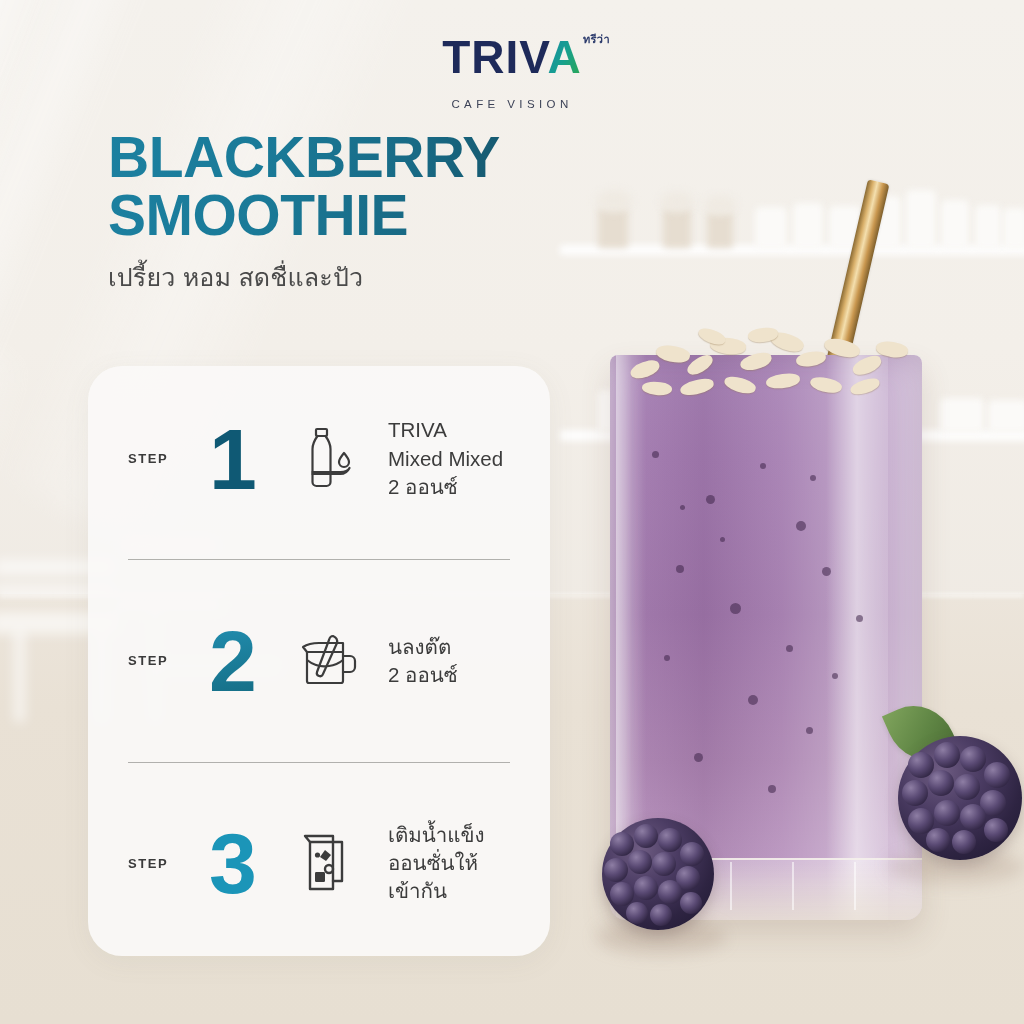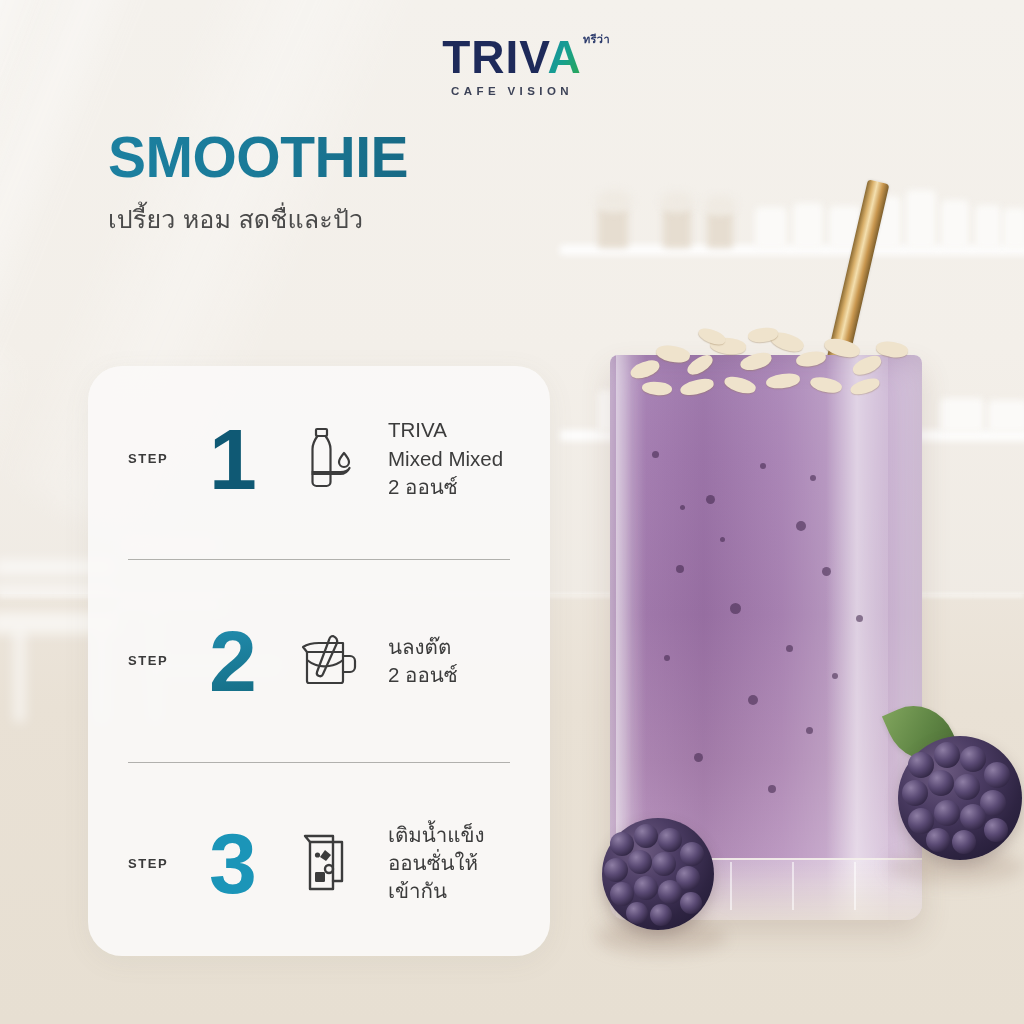--- a/index.html
+++ b/index.html
@@ -133,25 +133,25 @@
     display: inline-block;
     position: relative;
   }
   .logo-a {
     background: linear-gradient(115deg, #1686a8 0%, #17a08f 48%, #2fa84a 100%);
     -webkit-background-clip: text;
     background-clip: text;
     color: transparent;
   }
   .logo-sub {
-    margin-top: 5px;
+    margin-top: 18px;
     font-size: 11.5px;
     letter-spacing: 4.4px;
     color: #3c4257;
-    font-weight: 700;
+    font-weight: 400;
   }
 
   
   .headline {
     position: absolute;
     left: 108px;
     top: 128px;
     width: 520px;
   }
   .headline h1 {
@@ -508,20 +508,21 @@
   </div>
 
   <div class="logo-wrap">
     <div class="logo-thai">ทรีว่า</div>
     <div class="logo-mark"><span>TRIV</span><span class="logo-a">A</span></div>
     <div class="logo-sub">CAFE VISION</div>
   </div>
 
   <div class="headline">
     <h1>
+      <span>BLACKBERRY</span>
       <span class="line2">SMOOTHIE</span>
     </h1>
     <div class="subhead">เปรี้ยว หอม สดชื่และปัว</div>
   </div>
 
   <div class="steps-card">
 
     <div class="step-row">
       <div class="step-label">STEP</div>
       <div class="step-num n1">1</div>

